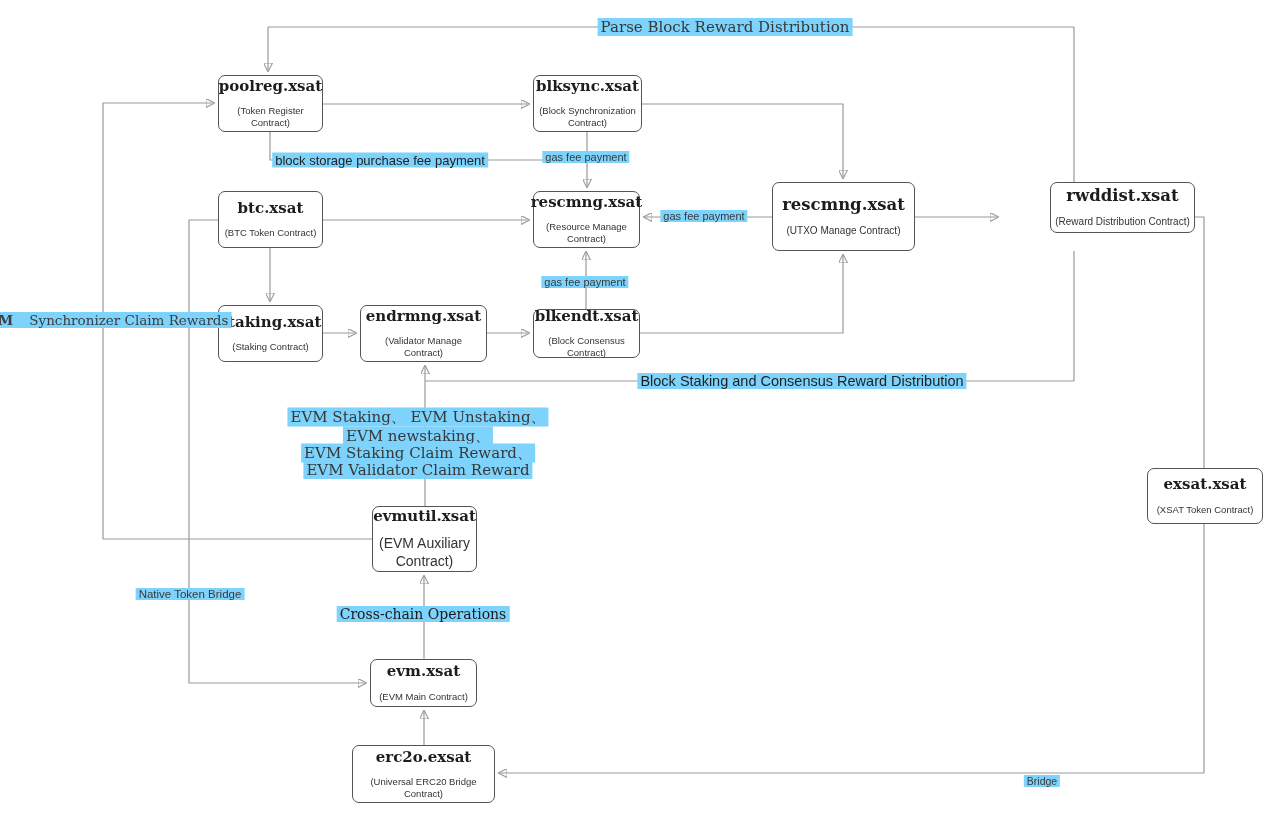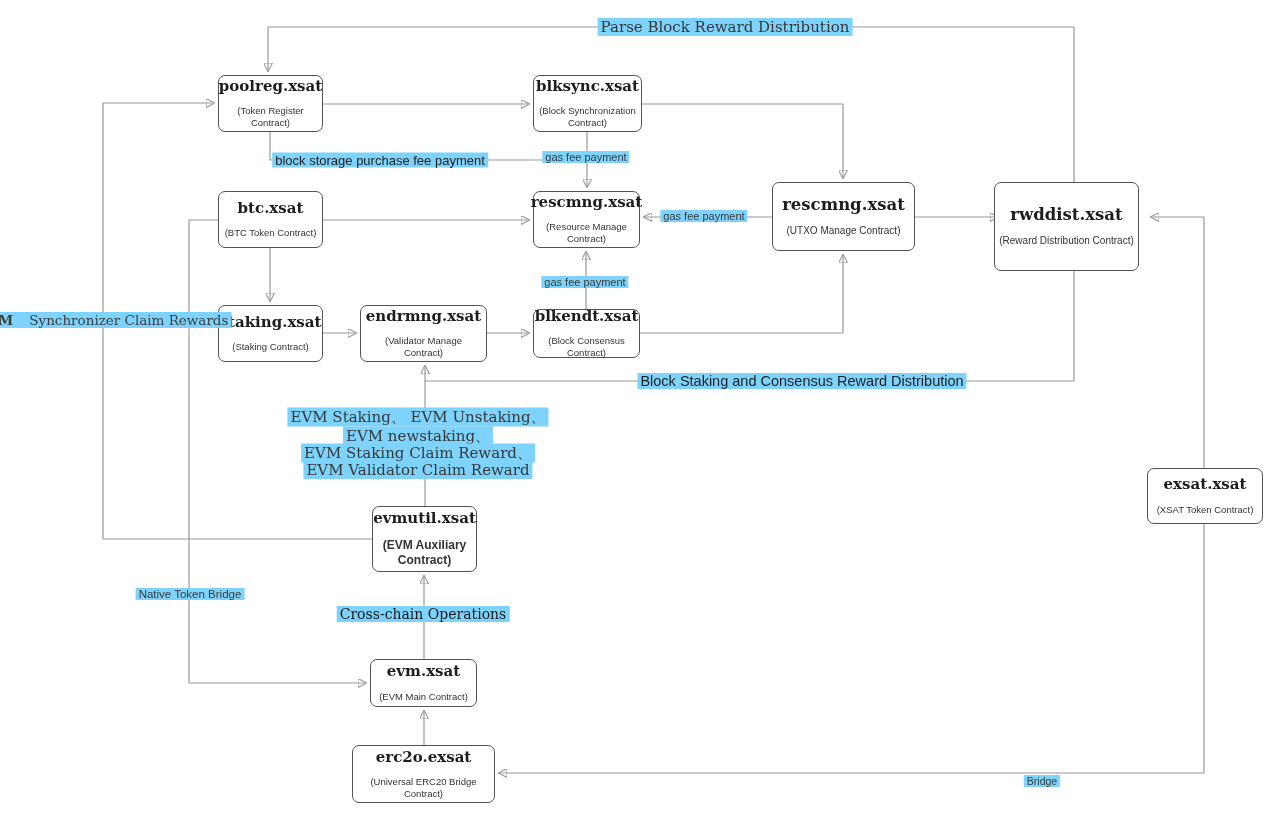--- a/index.html
+++ b/index.html
@@ -26,21 +26,21 @@
   .node-title{
     font-family:"DejaVu Serif",serif;font-weight:bold;font-size:15px;
     color:var(--title);line-height:1.15;white-space:nowrap;
   }
   .node-sub{
     font-family:"Liberation Sans",sans-serif;font-size:9.5px;
     color:var(--subtitle);line-height:1.25;margin-top:2px;
   }
   .node-lg .node-title{font-size:16.5px;}
   .node-lg .node-sub{font-size:10px;}
-  .node-sm .node-sub{font-size:12px;font-weight:bold;}
+  .node-sm .node-sub{font-size:14px;}
 
   .lbl{
     position:absolute;transform:translate(-50%,-50%);
     background:#7dd3fc;padding:0 3px;white-space:nowrap;z-index:3;
     color:#3a3a3a;
   }
   .sans11{font:11px "Liberation Sans",sans-serif;}
   .sans115{font:11.5px "Liberation Sans",sans-serif;}
   .sans13{font:13px "Liberation Sans",sans-serif;color:#222;}
   .sans145{font:14.5px "Liberation Sans",sans-serif;color:#1f1f1f;}
@@ -97,21 +97,21 @@
     <div class="node-sub">(BTC Token Contract)</div>
   </div>
   <div class="node" style="left:533px;top:191px;width:107px;height:57px">
     <div class="node-title">rescmng.xsat</div>
     <div class="node-sub">(Resource Manage Contract)</div>
   </div>
   <div class="node node-lg" style="left:772px;top:182px;width:143px;height:69px">
     <div class="node-title">rescmng.xsat</div>
     <div class="node-sub">(UTXO Manage Contract)</div>
   </div>
-  <div class="node node-lg" style="left:994px;top:182px;width:145px;height:89px">
+  <div class="node node-lg" style="left:1050px;top:182px;width:145px;height:51px">
     <div class="node-title">rwddist.xsat</div>
     <div class="node-sub">(Reward Distribution Contract)</div>
   </div>
   <div class="node" style="left:218px;top:305px;width:105px;height:57px">
     <div class="node-title">staking.xsat</div>
     <div class="node-sub">(Staking Contract)</div>
   </div>
   <div class="node" style="left:360px;top:305px;width:127px;height:57px">
     <div class="node-title">endrmng.xsat</div>
     <div class="node-sub">(Validator Manage Contract)</div>

